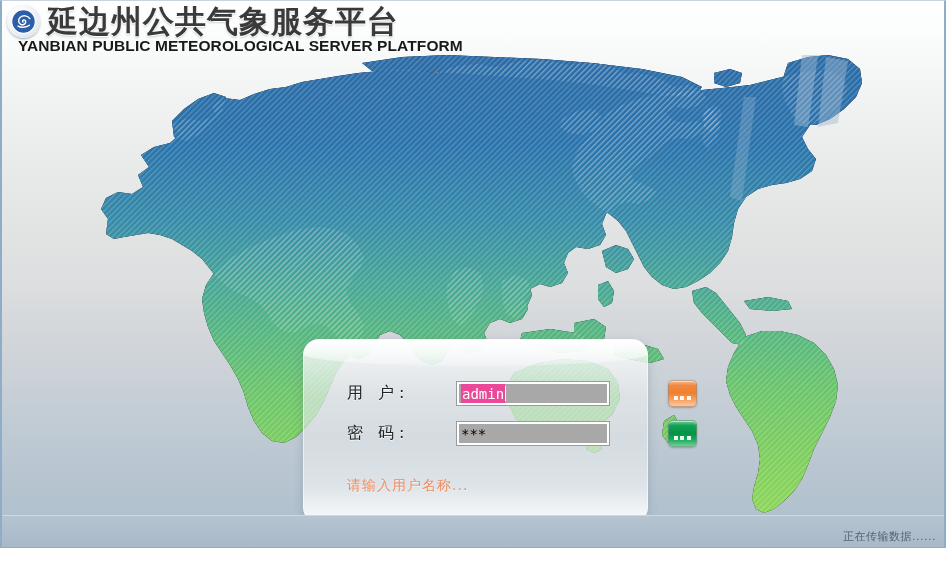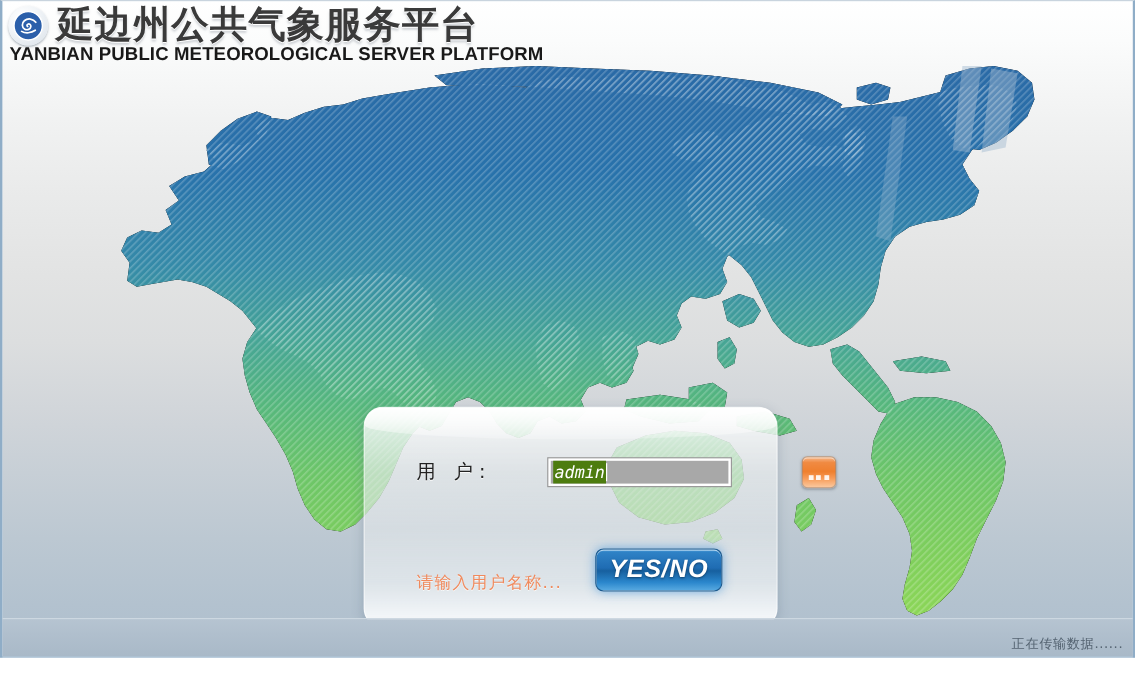--- a/index.html
+++ b/index.html
@@ -35,21 +35,21 @@
     box-shadow:0 1px 2px rgba(60,80,100,.45);
     display:flex;align-items:center;justify-content:center;
   }
   #title-cn{
     font-family:"DejaVu Serif", serif;
     font-size:31px;line-height:34px;font-weight:bold;color:#3a3a3a;
     letter-spacing:1px;
     text-shadow:0 1px 0 #ffffff, 0 2px 2px rgba(120,130,140,.35);
   }
   #title-en{
-    position:absolute;left:6px;top:36px;
+    position:absolute;left:16px;top:36px;
     font-family:"Liberation Sans", sans-serif;
     font-size:15.5px;font-weight:bold;color:#191919;letter-spacing:.1px;
     white-space:nowrap;
   }
 
   
   #map-wrap{position:absolute;left:0;top:0;width:946px;height:568px;z-index:2;}
   #map-svg{display:block;width:946px;height:568px;}
 
   
@@ -85,21 +85,21 @@
     white-space:nowrap;text-shadow:0 1px 0 rgba(255,255,255,.8);
   }
   .text-input{
     width:152px;height:23px;box-sizing:border-box;
     background:#a8a8a8;border:2px solid #ffffff;
     box-shadow:0 0 0 1px #9a9a9a;
     font-family:"DejaVu Sans Mono", monospace;font-size:14px;
     color:#000;padding:0 2px;display:flex;align-items:center;
     overflow:hidden;white-space:nowrap;
   }
-  .sel{background:#4d7c0f;color:#ffffff;padding:12px 1px;font-style:italic;}
+  .sel{background:#ec4899;color:#ffffff;padding:12px 1px;}
   .caret{display:inline-block;width:1px;height:15px;background:#ffffff;margin-left:0px;}
   .mini-btn{
     width:29px;height:27px;margin-left:11px;border-radius:5px;
     box-sizing:border-box;border:1px solid rgba(140,140,140,.55);
     box-shadow:0 1px 2px rgba(80,90,100,.4), inset 0 1px 0 rgba(255,255,255,.5);
     position:relative;overflow:hidden;
   }
   #btn-user-extra{
     background:linear-gradient(to bottom,#f6b98c 0%,#f08a42 18%,#ef7f2e 48%,#f79a56 70%,#fbc79d 100%);
   }
@@ -318,25 +318,35 @@
       </div>
       <div class="mini-btn" id="btn-user-extra">
         <span class="mini-dots">
             <i></i>
             <i></i>
             <i></i>
           </span>
       </div>
     </div>
 
+    <div class="form-row" id="row-pass">
+      <span class="field-label">密  码:</span>
+      <div class="text-input">
+        <span>***</span>
+      </div>
+      <div class="mini-btn" id="btn-pass-extra">
+        <span class="mini-dots">
+            <i></i>
+            <i></i>
+            <i></i>
+          </span>
+      </div>
+    </div>
 
     <div id="hint-text">请输入用户名称...</div>
 
-    <div id="yesno-button">
-      <span id="yesno-label">YES/NO</span>
-    </div>
   </div>
 
   <div id="status-bar">
     <span id="status-text">正在传输数据......</span>
   </div>
 
 </div>
 
 </body></html>

